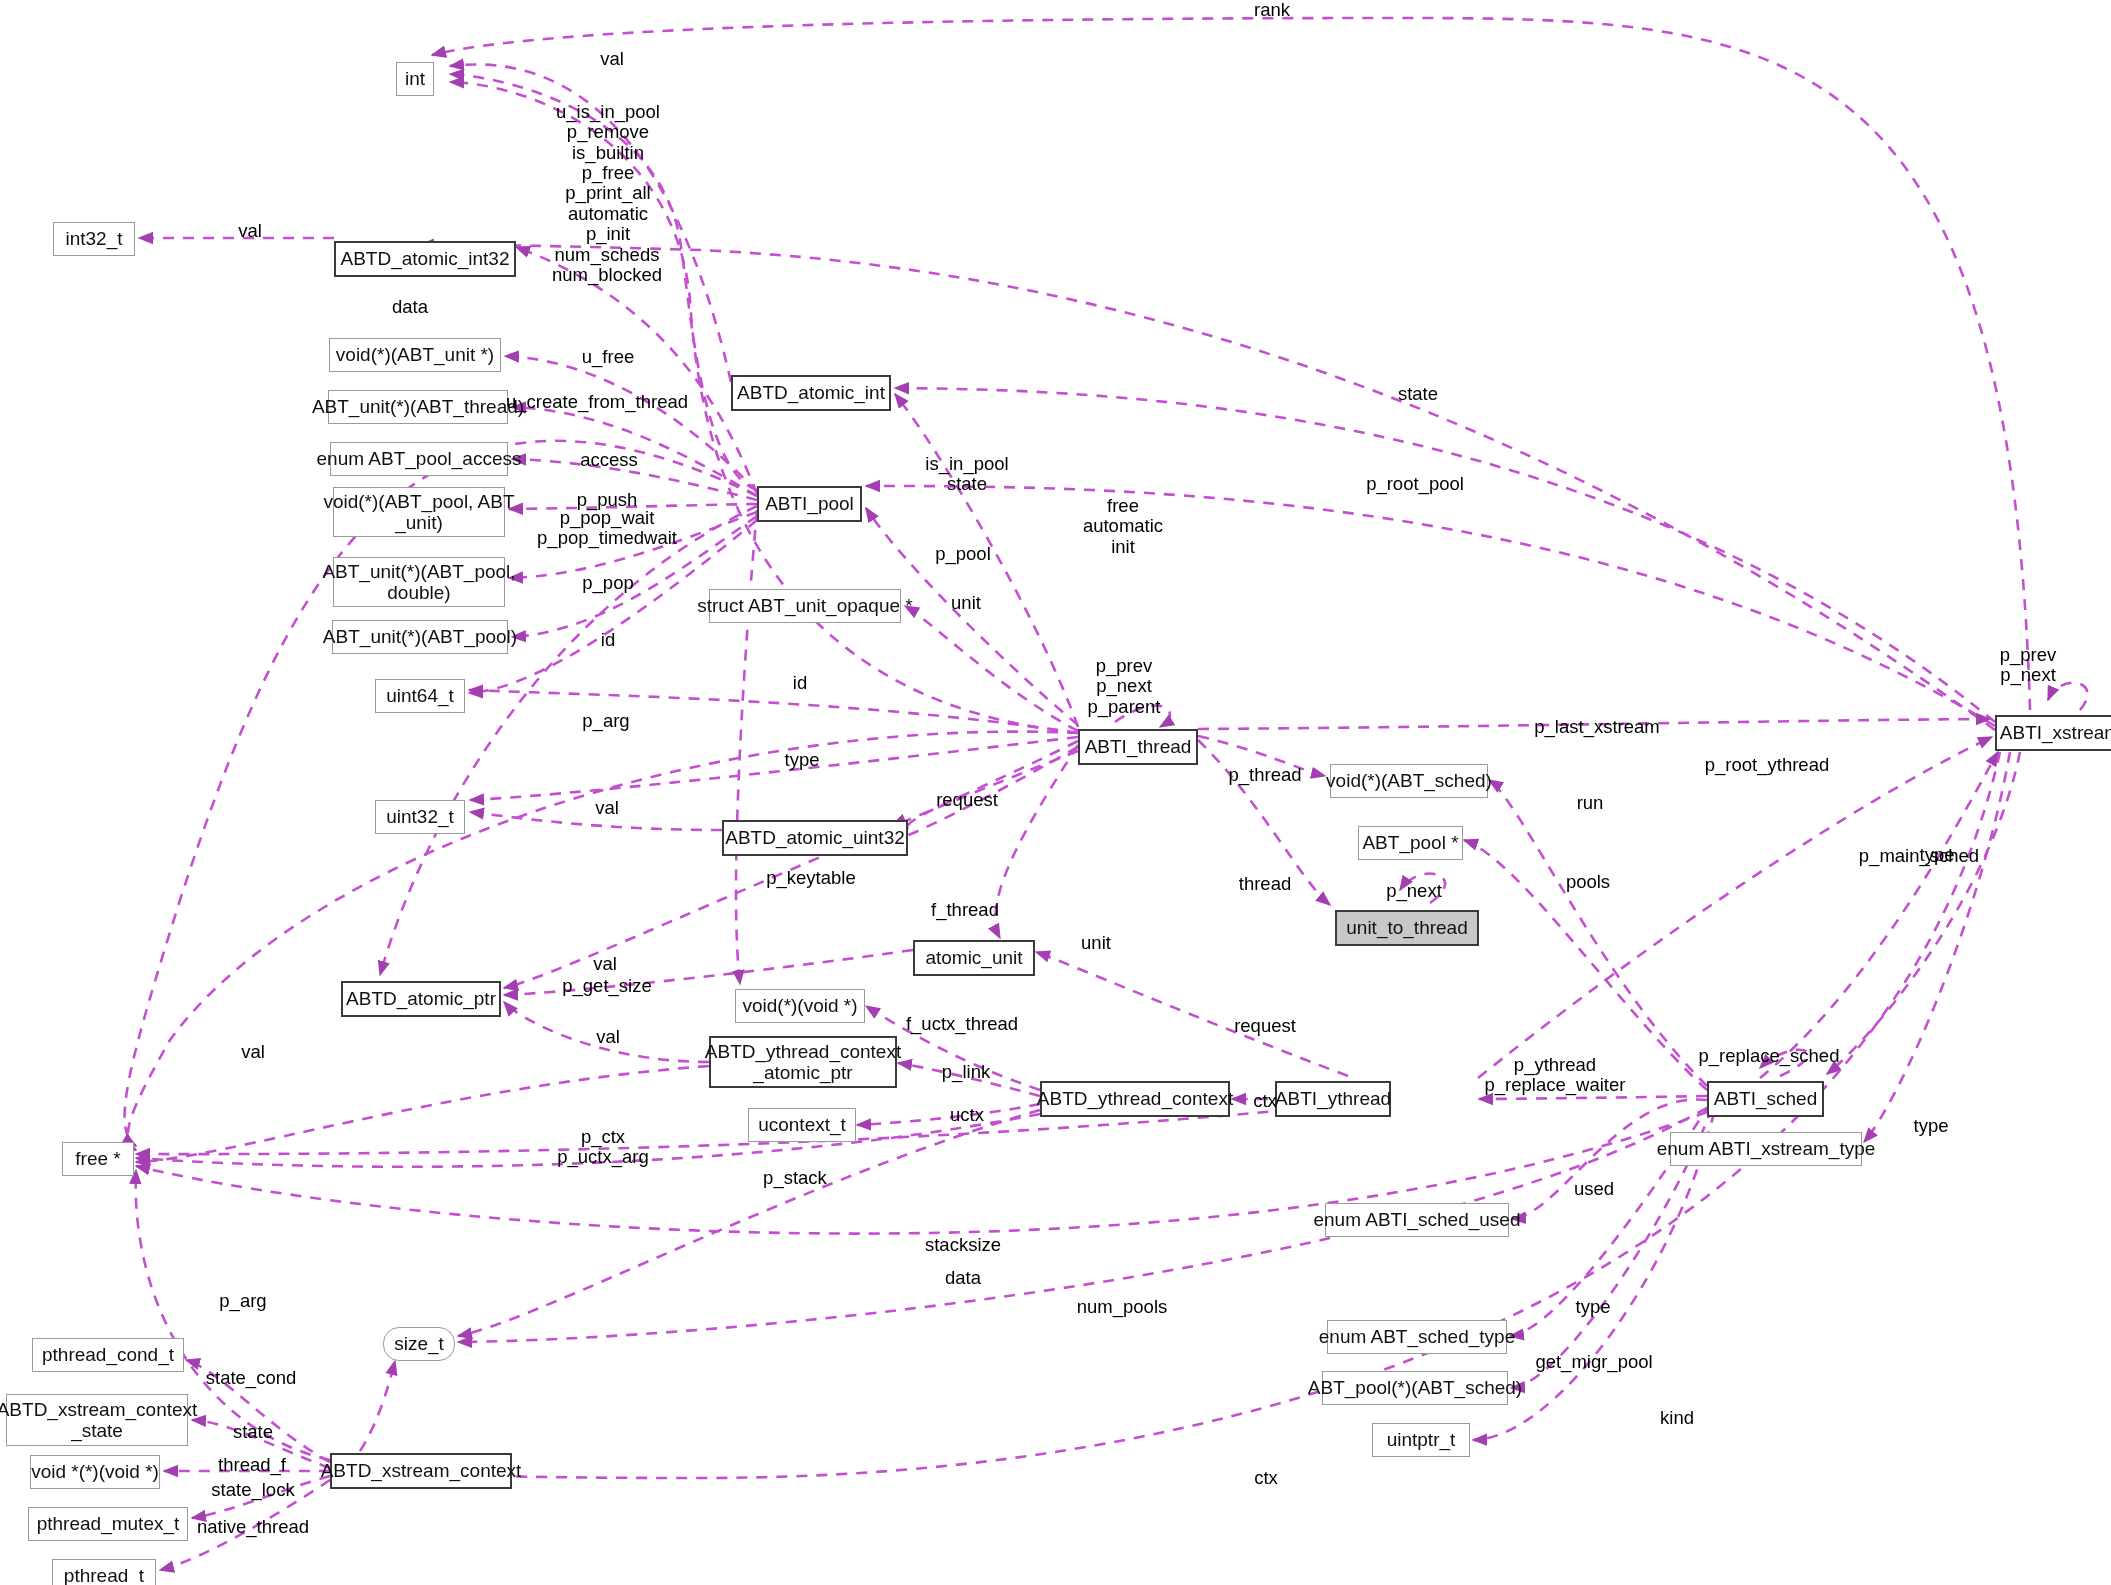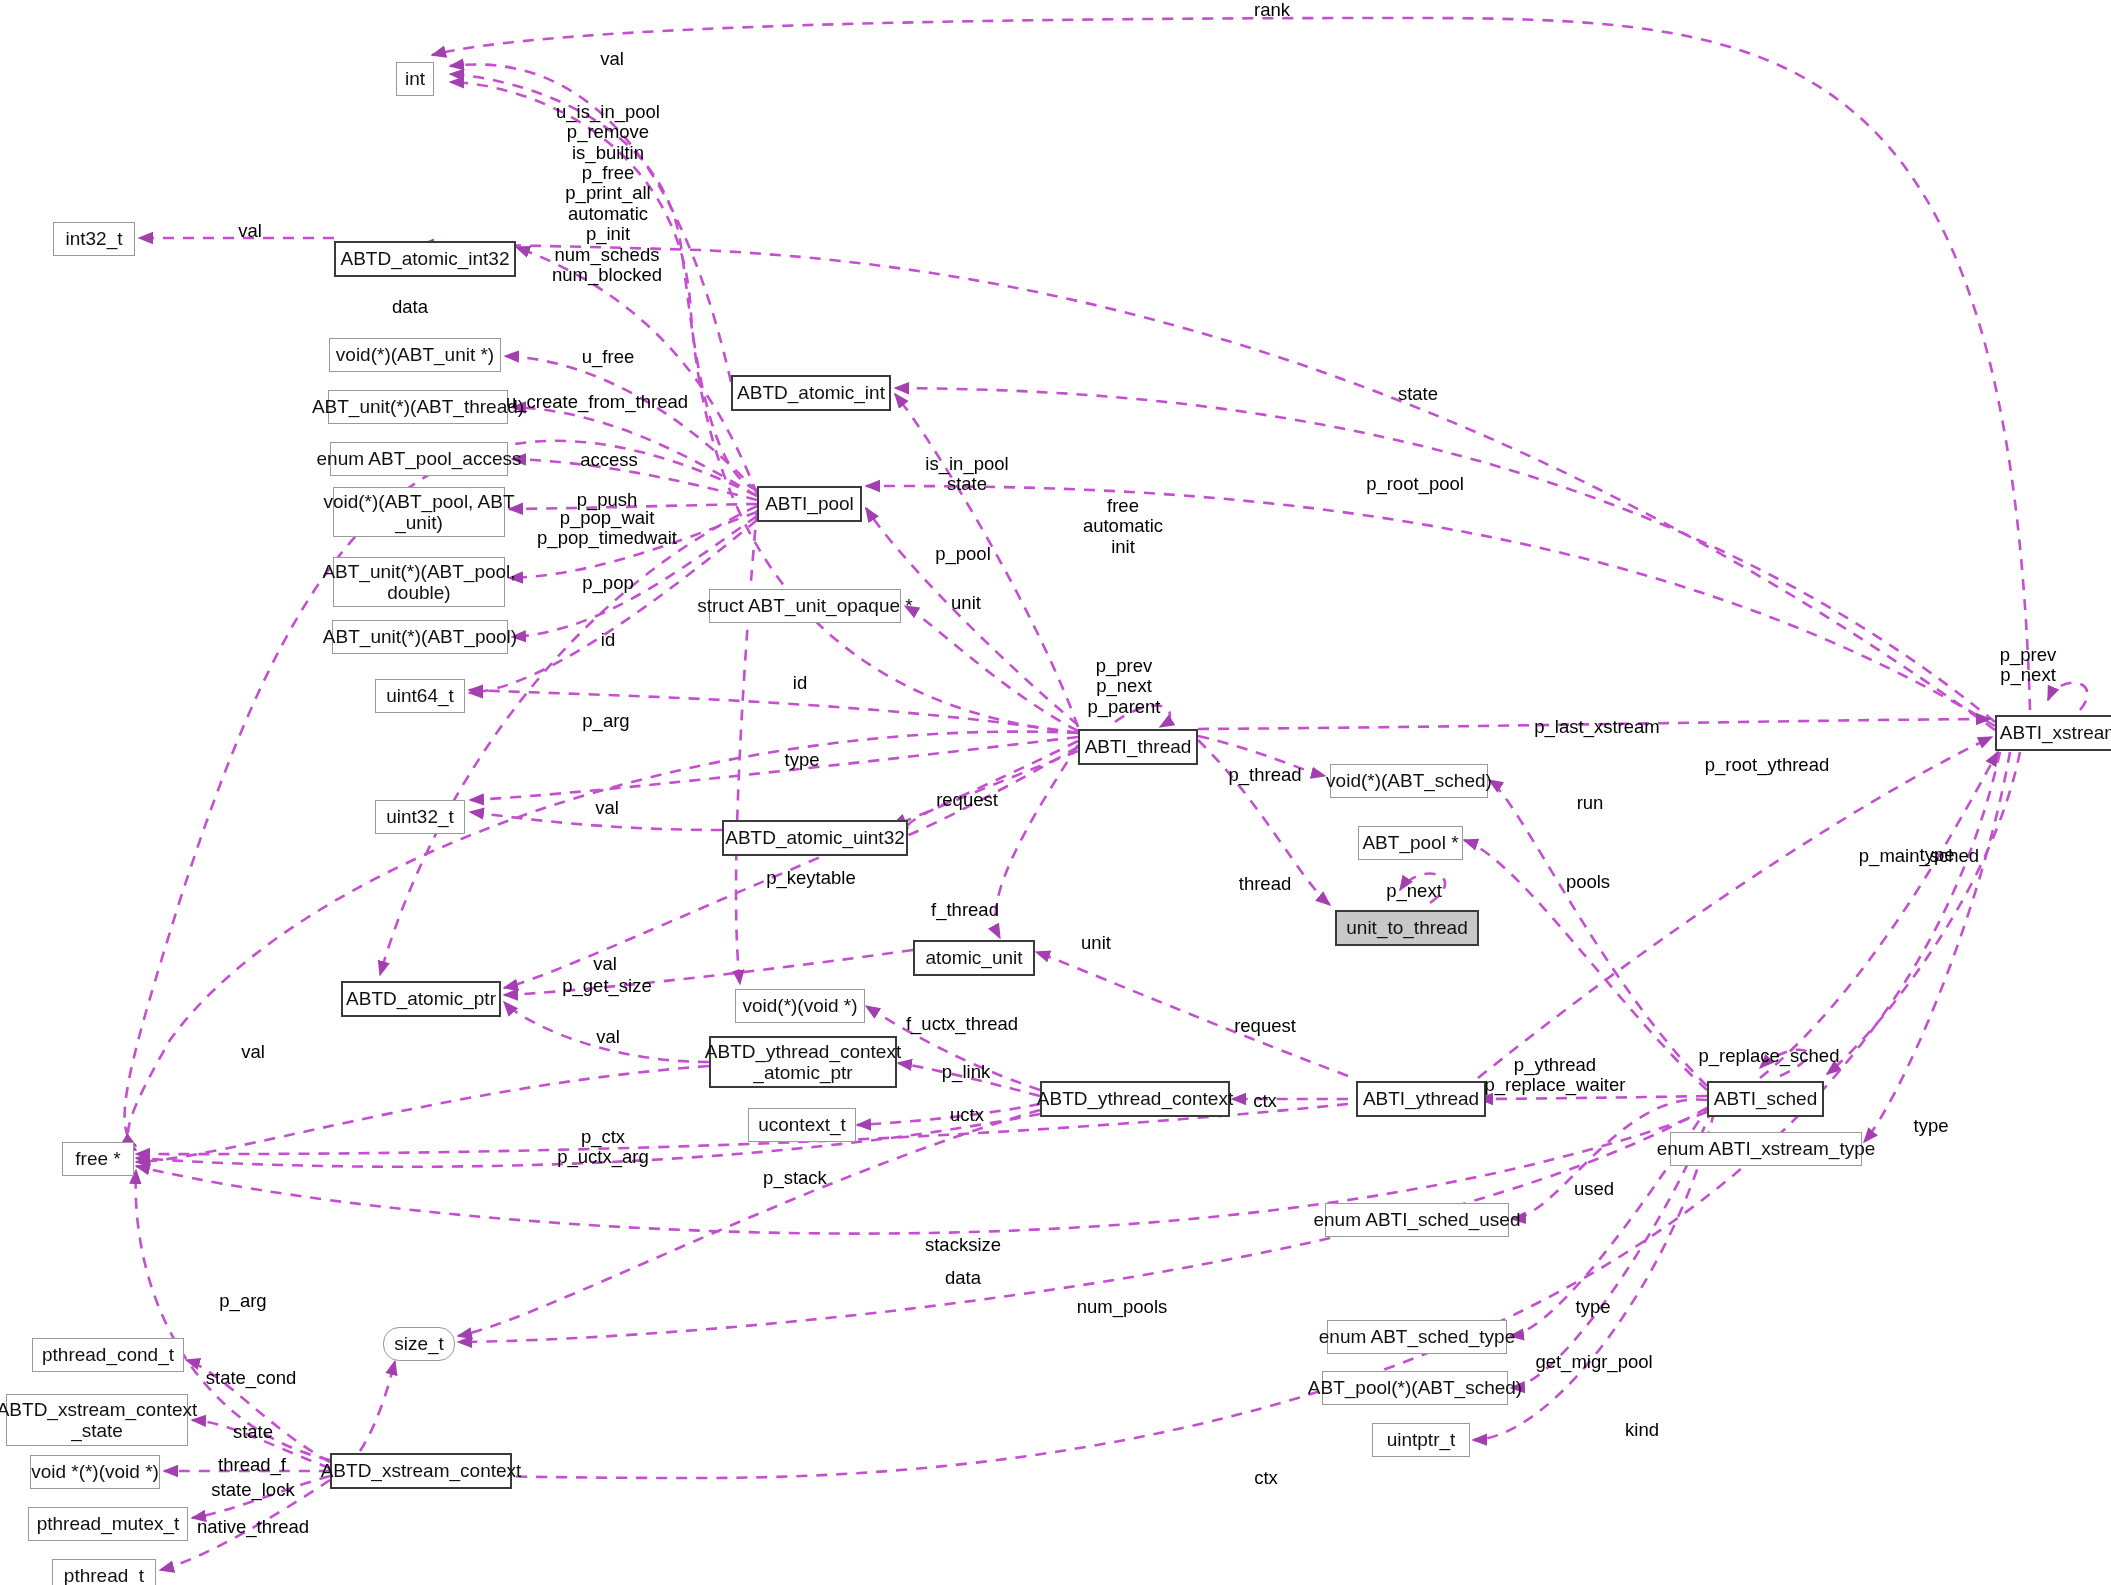--- a/index.html
+++ b/index.html
@@ -118,21 +118,21 @@
       <div class="node thick" style="left: 341px; top: 981px; width: 160px; height: 36px;">ABTD_atomic_ptr</div>
       <div class="node" style="left: 735px; top: 989px; width: 130px; height: 34px;">void(*)(void *)</div>
       <div class="node thick" style="left: 709px; top: 1036px; width: 188px; height: 52px;">ABTD_ythread_context
 _atomic_ptr</div>
       <div class="node" style="left: 748px; top: 1108px; width: 108px; height: 34px;">ucontext_t</div>
       <div class="node thick" style="left: 913px; top: 940px; width: 122px; height: 36px;">atomic_unit</div>
       <div class="node" style="left: 1330px; top: 764px; width: 158px; height: 34px;">void(*)(ABT_sched)</div>
       <div class="node" style="left: 1358px; top: 826px; width: 105px; height: 34px;">ABT_pool *</div>
       <div class="node filled" style="left: 1335px; top: 910px; width: 144px; height: 36px;">unit_to_thread</div>
       <div class="node thick" style="left: 1040px; top: 1081px; width: 190px; height: 36px;">ABTD_ythread_context</div>
-      <div class="node thick" style="left: 1356px; top: 1081px; width: 130px; height: 36px;">ABTI_ythread</div>
+      <div class="node thick" style="left: 1275px; top: 1081px; width: 116px; height: 36px;">ABTI_ythread</div>
       <div class="node thick" style="left: 1707px; top: 1081px; width: 117px; height: 36px;">ABTI_sched</div>
       <div class="node" style="left: 1670px; top: 1132px; width: 192px; height: 34px;">enum ABTI_xstream_type</div>
       <div class="node" style="left: 1325px; top: 1203px; width: 184px; height: 34px;">enum ABTI_sched_used</div>
       <div class="node" style="left: 1327px; top: 1320px; width: 180px; height: 34px;">enum ABT_sched_type</div>
       <div class="node" style="left: 1322px; top: 1371px; width: 186px; height: 34px;">ABT_pool(*)(ABT_sched)</div>
       <div class="node" style="left: 1372px; top: 1423px; width: 98px; height: 34px; text-align: center;">uintptr_t</div>
       <div class="node" style="left: 383px; top: 1327px; width: 72px; height: 34px; border-radius: 16px;">size_t</div>
       <div class="node" style="left: 62px; top: 1142px; width: 72px; height: 34px;">free *</div>
       <div class="node" style="left: 32px; top: 1338px; width: 152px; height: 34px;">pthread_cond_t</div>
       <div class="node" style="left: 6px; top: 1394px; width: 182px; height: 52px;">ABTD_xstream_context
@@ -211,21 +211,21 @@
       <div class="elabel" style="left: 1931px; top: 1126px;">type</div>
       <div class="elabel" style="left: 603px; top: 1147px;">p_ctx
 p_uctx_arg</div>
       <div class="elabel" style="left: 795px; top: 1178px;">p_stack</div>
       <div class="elabel" style="left: 1594px; top: 1189px;">used</div>
       <div class="elabel" style="left: 963px; top: 1245px;">stacksize</div>
       <div class="elabel" style="left: 963px; top: 1278px;">data</div>
       <div class="elabel" style="left: 1122px; top: 1307px;">num_pools</div>
       <div class="elabel" style="left: 1593px; top: 1307px;">type</div>
       <div class="elabel" style="left: 1594px; top: 1362px;">get_migr_pool</div>
-      <div class="elabel" style="left: 1642px; top: 1418px; margin-top: 12px;">kind</div>
+      <div class="elabel" style="left: 1677px; top: 1418px;">kind</div>
       <div class="elabel" style="left: 243px; top: 1301px;">p_arg</div>
       <div class="elabel" style="left: 251px; top: 1378px;">state_cond</div>
       <div class="elabel" style="left: 253px; top: 1432px;">state</div>
       <div class="elabel" style="left: 252px; top: 1465px;">thread_f</div>
       <div class="elabel" style="left: 253px; top: 1490px;">state_lock</div>
       <div class="elabel" style="left: 253px; top: 1527px; text-align: center;">native_thread</div>
       <div class="elabel" style="left: 1266px; top: 1478px;">ctx</div>
     </div>
 </div>
 

